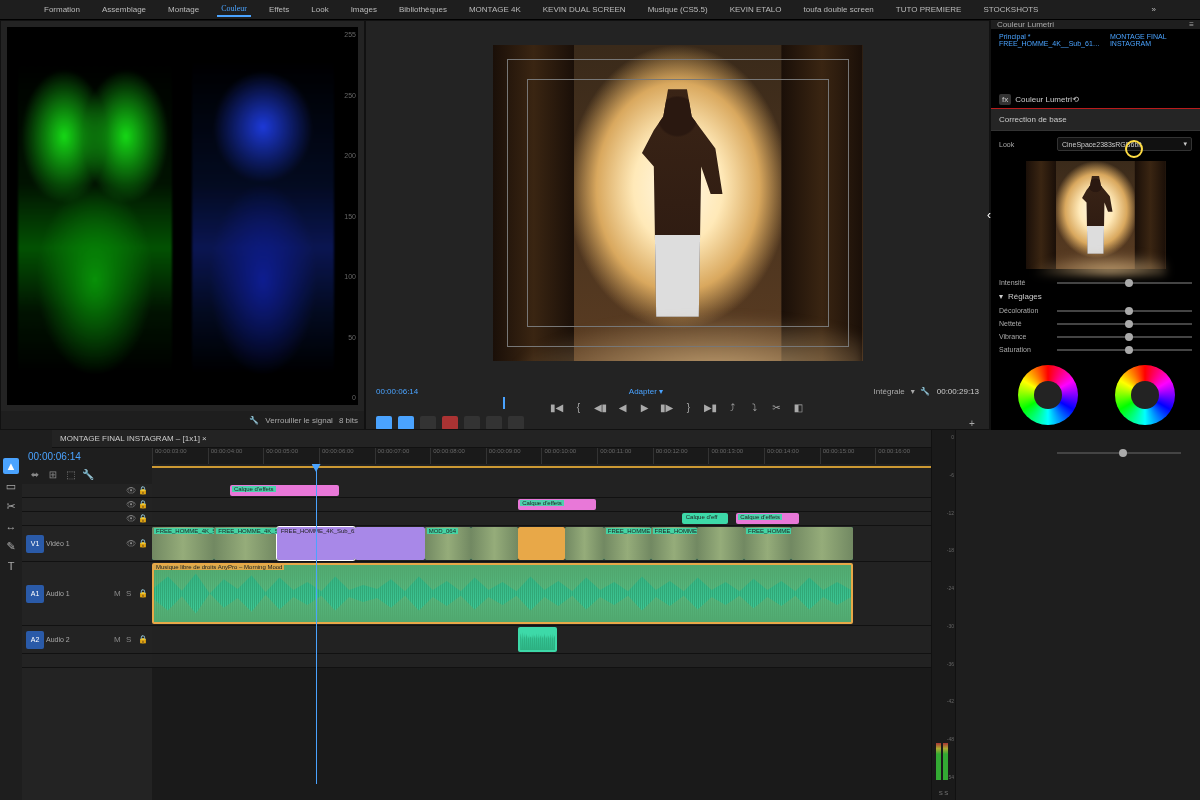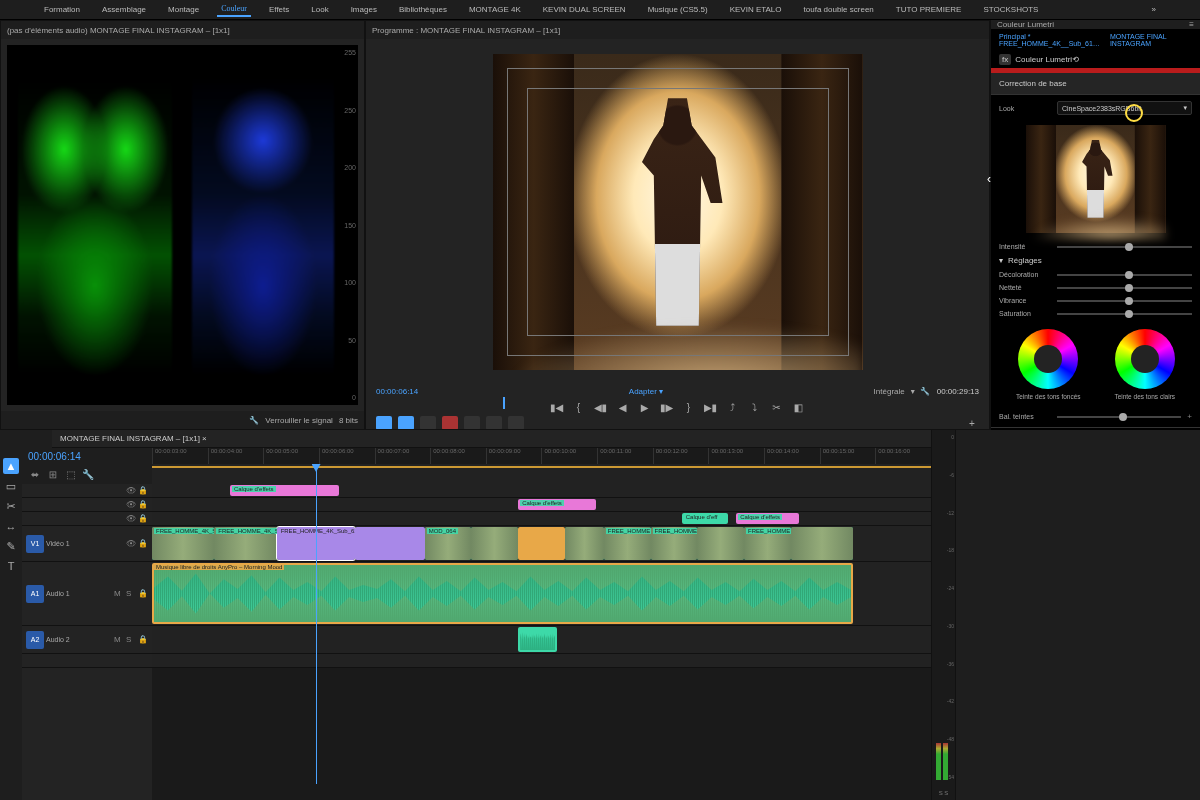--- a/index.html
+++ b/index.html
@@ -74,21 +74,21 @@
   .transport-btns { display:flex; justify-content:center; gap:8px; align-items:center;}
   .t-btn { width:14px; height:14px; display:flex; align-items:center; justify-content:center; color:#aaa; cursor:pointer; font-size:10px;}
   .transport-btns2 { display:flex; justify-content:center; gap:6px; align-items:center;}
   .t-btn2 { width:16px; height:14px; background:#333; border-radius:2px; cursor:pointer;}
   .t-btn2.on { background:#4aa3ff;}
 
   
   .lumetri { width: 210px; background:#000000; border-left:1px solid #111; display:flex; flex-direction:column; font-size:8px;}
   .lumetri .panel-header { justify-content:space-between;}
   .lum-clip { padding:4px 8px; color:#4aa3ff; font-size:7px; display:flex; justify-content:space-between;}
-  .lum-fx { padding:4px 8px; color:#ccc; border-bottom:5px solid #b91c1c; display:flex; }
+  .lum-fx { padding:4px 8px; color:#ccc; border-bottom:1px solid #b91c1c; display:flex; margin-top:40px;}
   .lum-section-h { padding:6px 8px; color:#ccc; font-size:8px; border-bottom:1px solid #333; background:#252525;}
   .lum-body { padding:6px 8px; display:flex; flex-direction:column; gap:6px;}
   .lum-row { display:flex; align-items:center; gap:6px;}
   .lum-label { width:52px; color:#aaa; font-size:7px;}
   .lum-select { flex:1; height:14px; background:#111; border:1px solid #333; border-radius:2px; padding:0 4px; color:#ccc; font-size:7px; display:flex; align-items:center; justify-content:space-between;}
   .lum-preview { width:140px; height:108px; margin:4px auto; position:relative; background:#000;}
   .lum-prev-arrow { position:absolute; top:50%; transform:translateY(-50%); color:#fff; font-size:12px; cursor:pointer;}
   .lum-prev-arrow.l{left:-12px;}
   .slider { flex:1; height:2px; background:#444; position:relative;}
   .slider::after{content:'';position:absolute;left:50%;top:-3px;width:8px;height:8px;border-radius:50%;background:#aaa;}
@@ -176,23 +176,20 @@
     <span class="ws-tab">KEVIN ETALO</span>
     <span class="ws-tab">toufa double screen</span>
     <span class="ws-tab">TUTO PREMIERE</span>
     <span class="ws-tab">STOCKSHOTS</span>
     <span class="ws-tab" style="margin-left:auto;">»</span>
   </div>
 
   <div class="row-top">
 
     <div class="panel scopes">
-      <div class="panel-header">
-          <span>(pas d'éléments audio)   MONTAGE FINAL INSTAGRAM – [1x1]</span>
-        </div>
       <div class="panel-body">
         <div class="scope-display">
           <div class="waveform wave-green">
               <div class="wave-shape"></div>
             </div>
           <div class="waveform wave-blue">
               <div class="wave-shape"></div>
             </div>
           <div class="scope-scale">
             <span>255</span>
@@ -206,23 +203,20 @@
         </div>
       </div>
       <div class="panel-footer" style="justify-content:flex-end;">
         <span>🔧</span>
         <span>Verrouiller le signal</span>
         <span>8 bits</span>
       </div>
     </div>
 
     <div class="panel program">
-      <div class="panel-header">
-          <span>Programme : MONTAGE FINAL INSTAGRAM – [1x1]</span>
-        </div>
       <div class="panel-body">
         <div class="frame-area">
           <div class="video-frame">
             <div class="frame-art">
               <div class="curtain-l"></div>
                 <div class="curtain-r"></div>
               <div class="silhouette"></div>
               <div class="fg-blur"></div>
             </div>
             <div class="safe-outer"></div>

